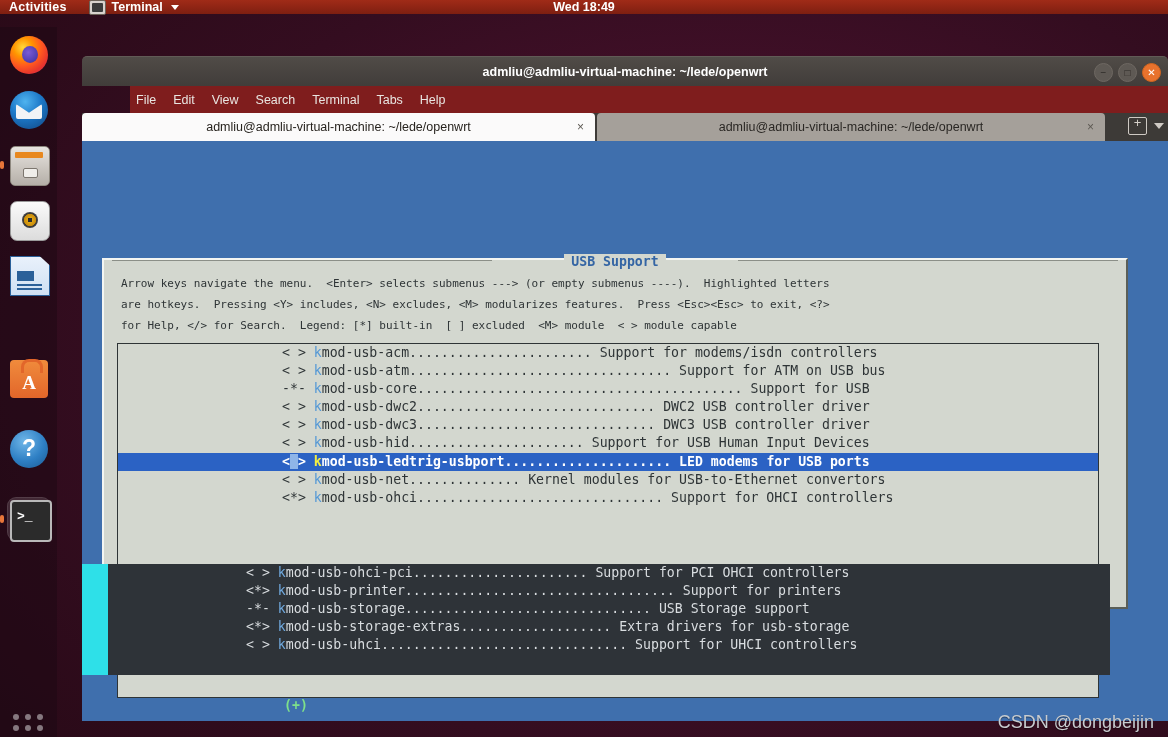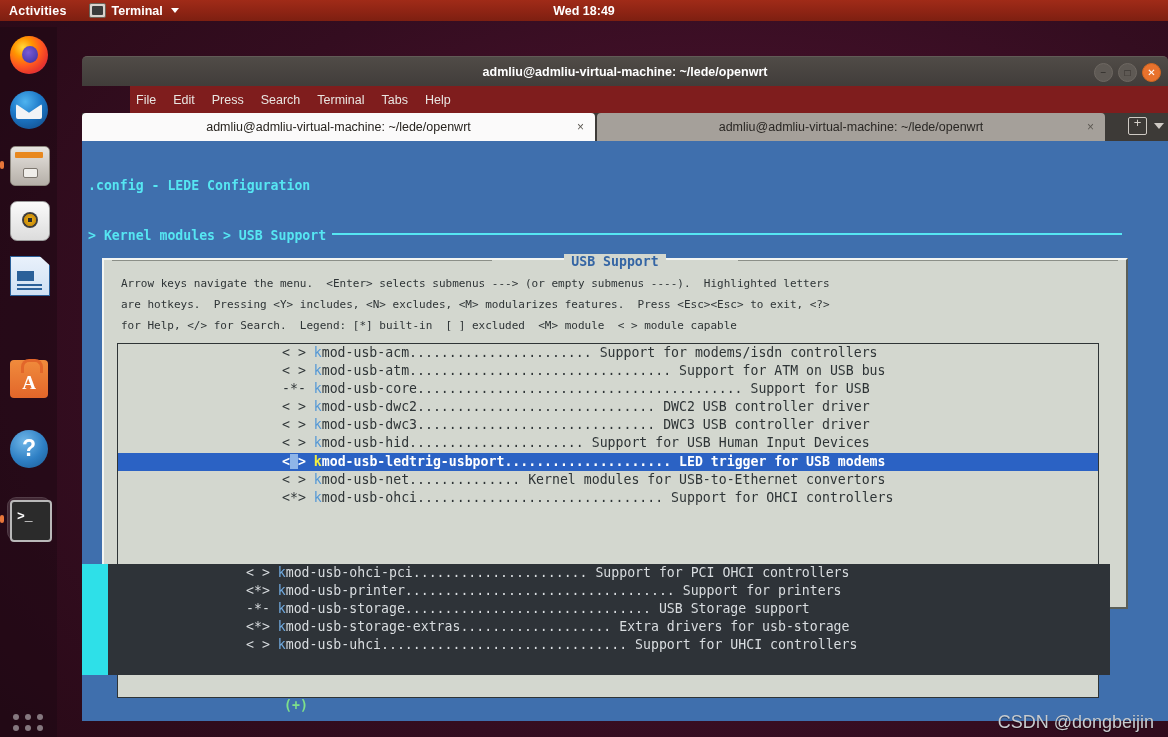--- a/index.html
+++ b/index.html
@@ -16,21 +16,21 @@
 
   
   #desktop {
     position: absolute; left: 0; top: 0; width: 1168px; height: 737px;
     background:
       radial-gradient(ellipse 900px 600px at 62% 48%, #5c1236 0%, #44102a 38%, #340d20 68%, #2a0a18 100%);
   }
 
   
   #topbar {
-    position: absolute; left: 0; top: 0; width: 1168px; height: 21px;
+    position: absolute; left: 0; top: 0; width: 1168px; height: 14px;
     background: linear-gradient(180deg, #a02b18 0%, #8e2414 55%, #7d1f11 100%);
     color: #ffffff;
     display: flex; align-items: center;
     font-size: 12.5px; font-weight: bold;
     z-index: 50;
   }
   #topbar .activities { margin-left: 9px; letter-spacing: .2px; }
   #topbar .appmenu {
     margin-left: 22px; display: flex; align-items: center; gap: 6px;
   }
@@ -436,21 +436,21 @@
       </div>
       <div class="wbtn close">
         <i>✕</i>
       </div>
     </div>
   </div>
 
   <div id="menubar">
     <span>File</span>
     <span>Edit</span>
-    <span>Press</span>
+    <span>View</span>
     <span>Search</span>
     <span>Terminal</span>
     <span>Tabs</span>
     <span>Help</span>
   </div>
 
   <div id="tabbar">
     <div class="tab active">
       <span>admliu@admliu-virtual-machine: ~/lede/openwrt</span>
       <span class="tclose">×</span>
@@ -460,43 +460,39 @@
       <span class="tclose">×</span>
     </div>
     <div class="tabtools">
       <span class="newtab"></span>
       <span class="tabcaret"></span>
     </div>
   </div>
 
   <div id="termbody">
 
-    <div class="mc-head">
-      <div>.config - LEDE Configuration</div>
-      <div><span>&gt; Kernel modules &gt; USB Support</span><span class="rule"></span></div>
-    </div>
 
     <div id="dialog">
 
       <div class="dlg-title">
         <span>USB Support</span>
       </div>
 
       <div class="helptext"><span>Arrow keys navigate the menu.  &lt;Enter&gt; selects submenus ---&gt; (or empty submenus ----).  Highlighted letters</span>
 <span>are hotkeys.  Pressing &lt;Y&gt; includes, &lt;N&gt; excludes, &lt;M&gt; modularizes features.  Press &lt;Esc&gt;&lt;Esc&gt; to exit, &lt;?&gt;</span>
 <span>for Help, &lt;/&gt; for Search.  Legend: [*] built-in  [ ] excluded  &lt;M&gt; module  &lt; &gt; module capable</span></div>
 
       <div id="listbox">
           <div class="row"><span>&lt; &gt;</span> <span class="hot">k</span><span>mod-usb-acm</span><span>....................... </span><span>Support for modems/isdn controllers</span></div>
           <div class="row"><span>&lt; &gt;</span> <span class="hot">k</span><span>mod-usb-atm</span><span>................................. </span><span>Support for ATM on USB bus</span></div>
           <div class="row"><span>-*-</span> <span class="hot">k</span><span>mod-usb-core</span><span>......................................... </span><span>Support for USB</span></div>
           <div class="row"><span>&lt; &gt;</span> <span class="hot">k</span><span>mod-usb-dwc2</span><span>.............................. </span><span>DWC2 USB controller driver</span></div>
           <div class="row"><span>&lt; &gt;</span> <span class="hot">k</span><span>mod-usb-dwc3</span><span>.............................. </span><span>DWC3 USB controller driver</span></div>
           <div class="row"><span>&lt; &gt;</span> <span class="hot">k</span><span>mod-usb-hid</span><span>...................... </span><span>Support for USB Human Input Devices</span></div>
-          <div class="row sel"><span><span>&lt;</span><span class="cursor"> </span><span>&gt;</span></span> <span class="hot">k</span><span>mod-usb-ledtrig-usbport</span><span>..................... </span><span>LED trigger for USB modems</span></div>
+          <div class="row sel"><span><span>&lt;</span><span class="cursor"> </span><span>&gt;</span></span> <span class="hot">k</span><span>mod-usb-ledtrig-usbport</span><span>..................... </span><span>LED modems for USB ports</span></div>
           <div class="row"><span>&lt; &gt;</span> <span class="hot">k</span><span>mod-usb-net</span><span>.............. </span><span>Kernel modules for USB-to-Ethernet convertors</span></div>
           <div class="row"><span>&lt;*&gt;</span> <span class="hot">k</span><span>mod-usb-ohci</span><span>............................... </span><span>Support for OHCI controllers</span></div>
           <div class="row">&nbsp;</div>
           <div class="row">&nbsp;</div>
           <div class="row">&nbsp;</div>
           <div class="row">&nbsp;</div>
           <div class="row">&nbsp;</div>
           <div class="row">&nbsp;</div>
           <div class="row"><span>&lt; &gt;</span> <span class="hot">k</span><span>mod-usb-wdm</span><span>............................ </span><span>USB Wireless Device Management</span></div>
           <div class="row"><span>&lt; &gt;</span> <span class="hot">k</span><span>mod-usb-yealink</span><span>.............................. </span><span>USB Yealink VOIP phone</span></div>

